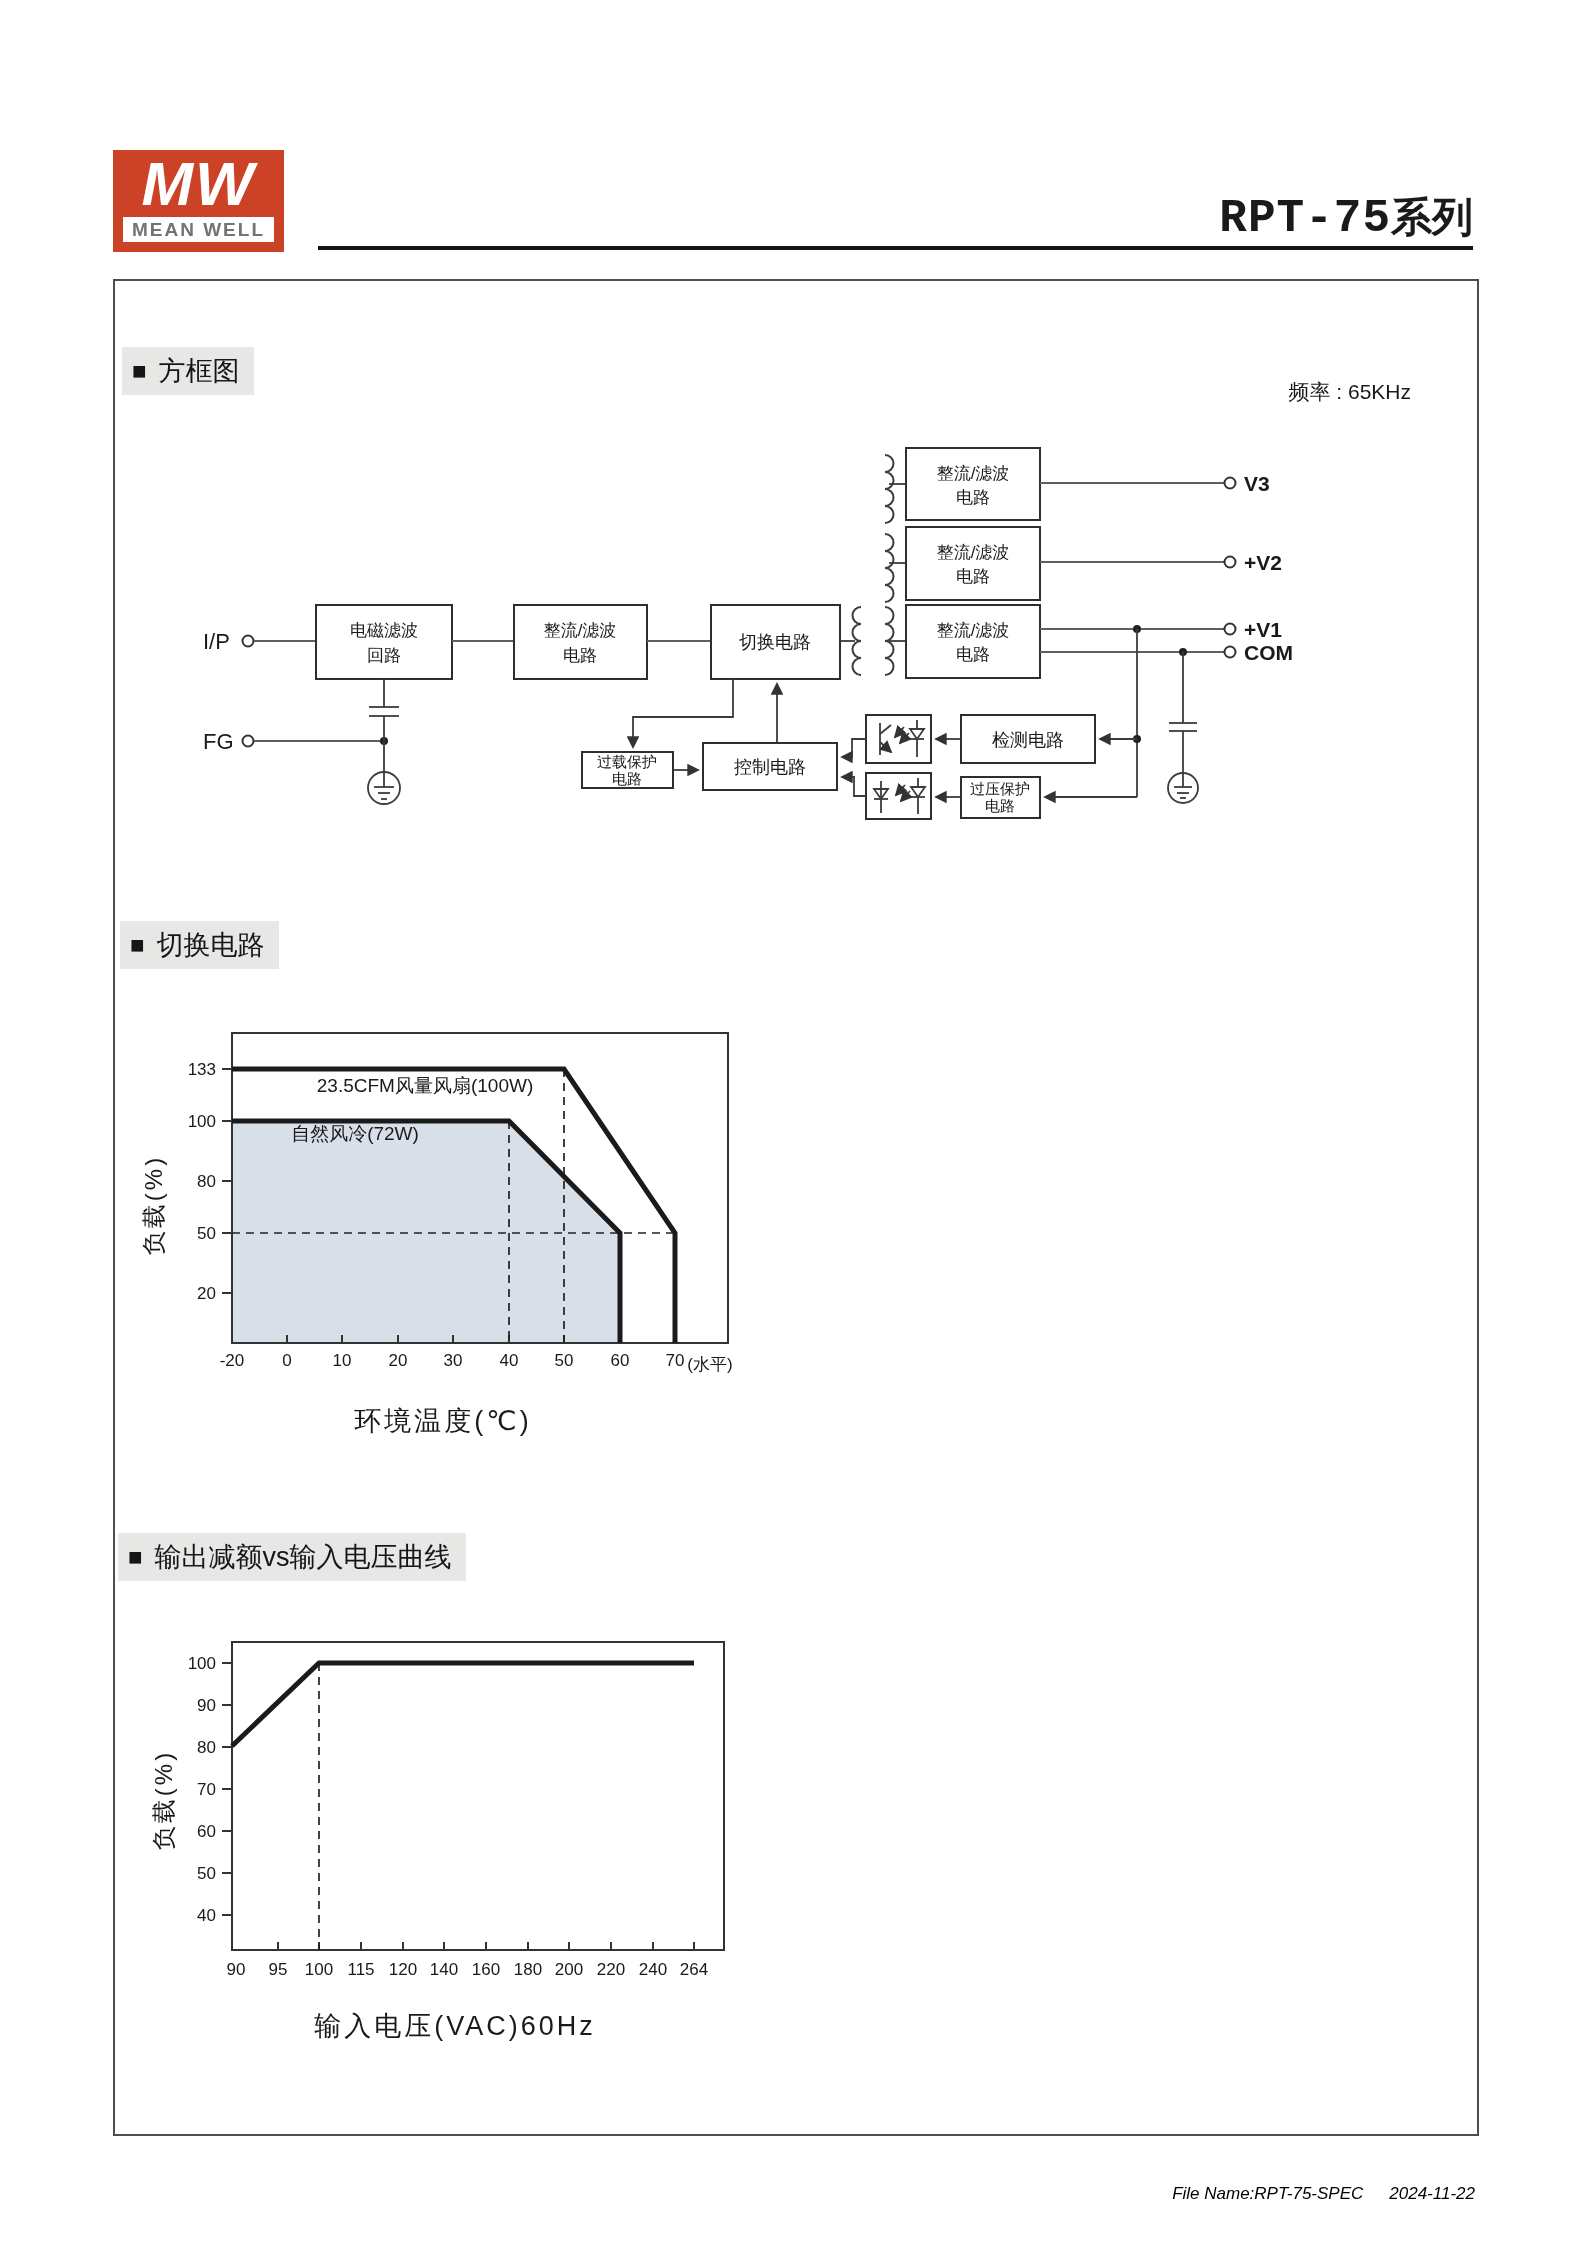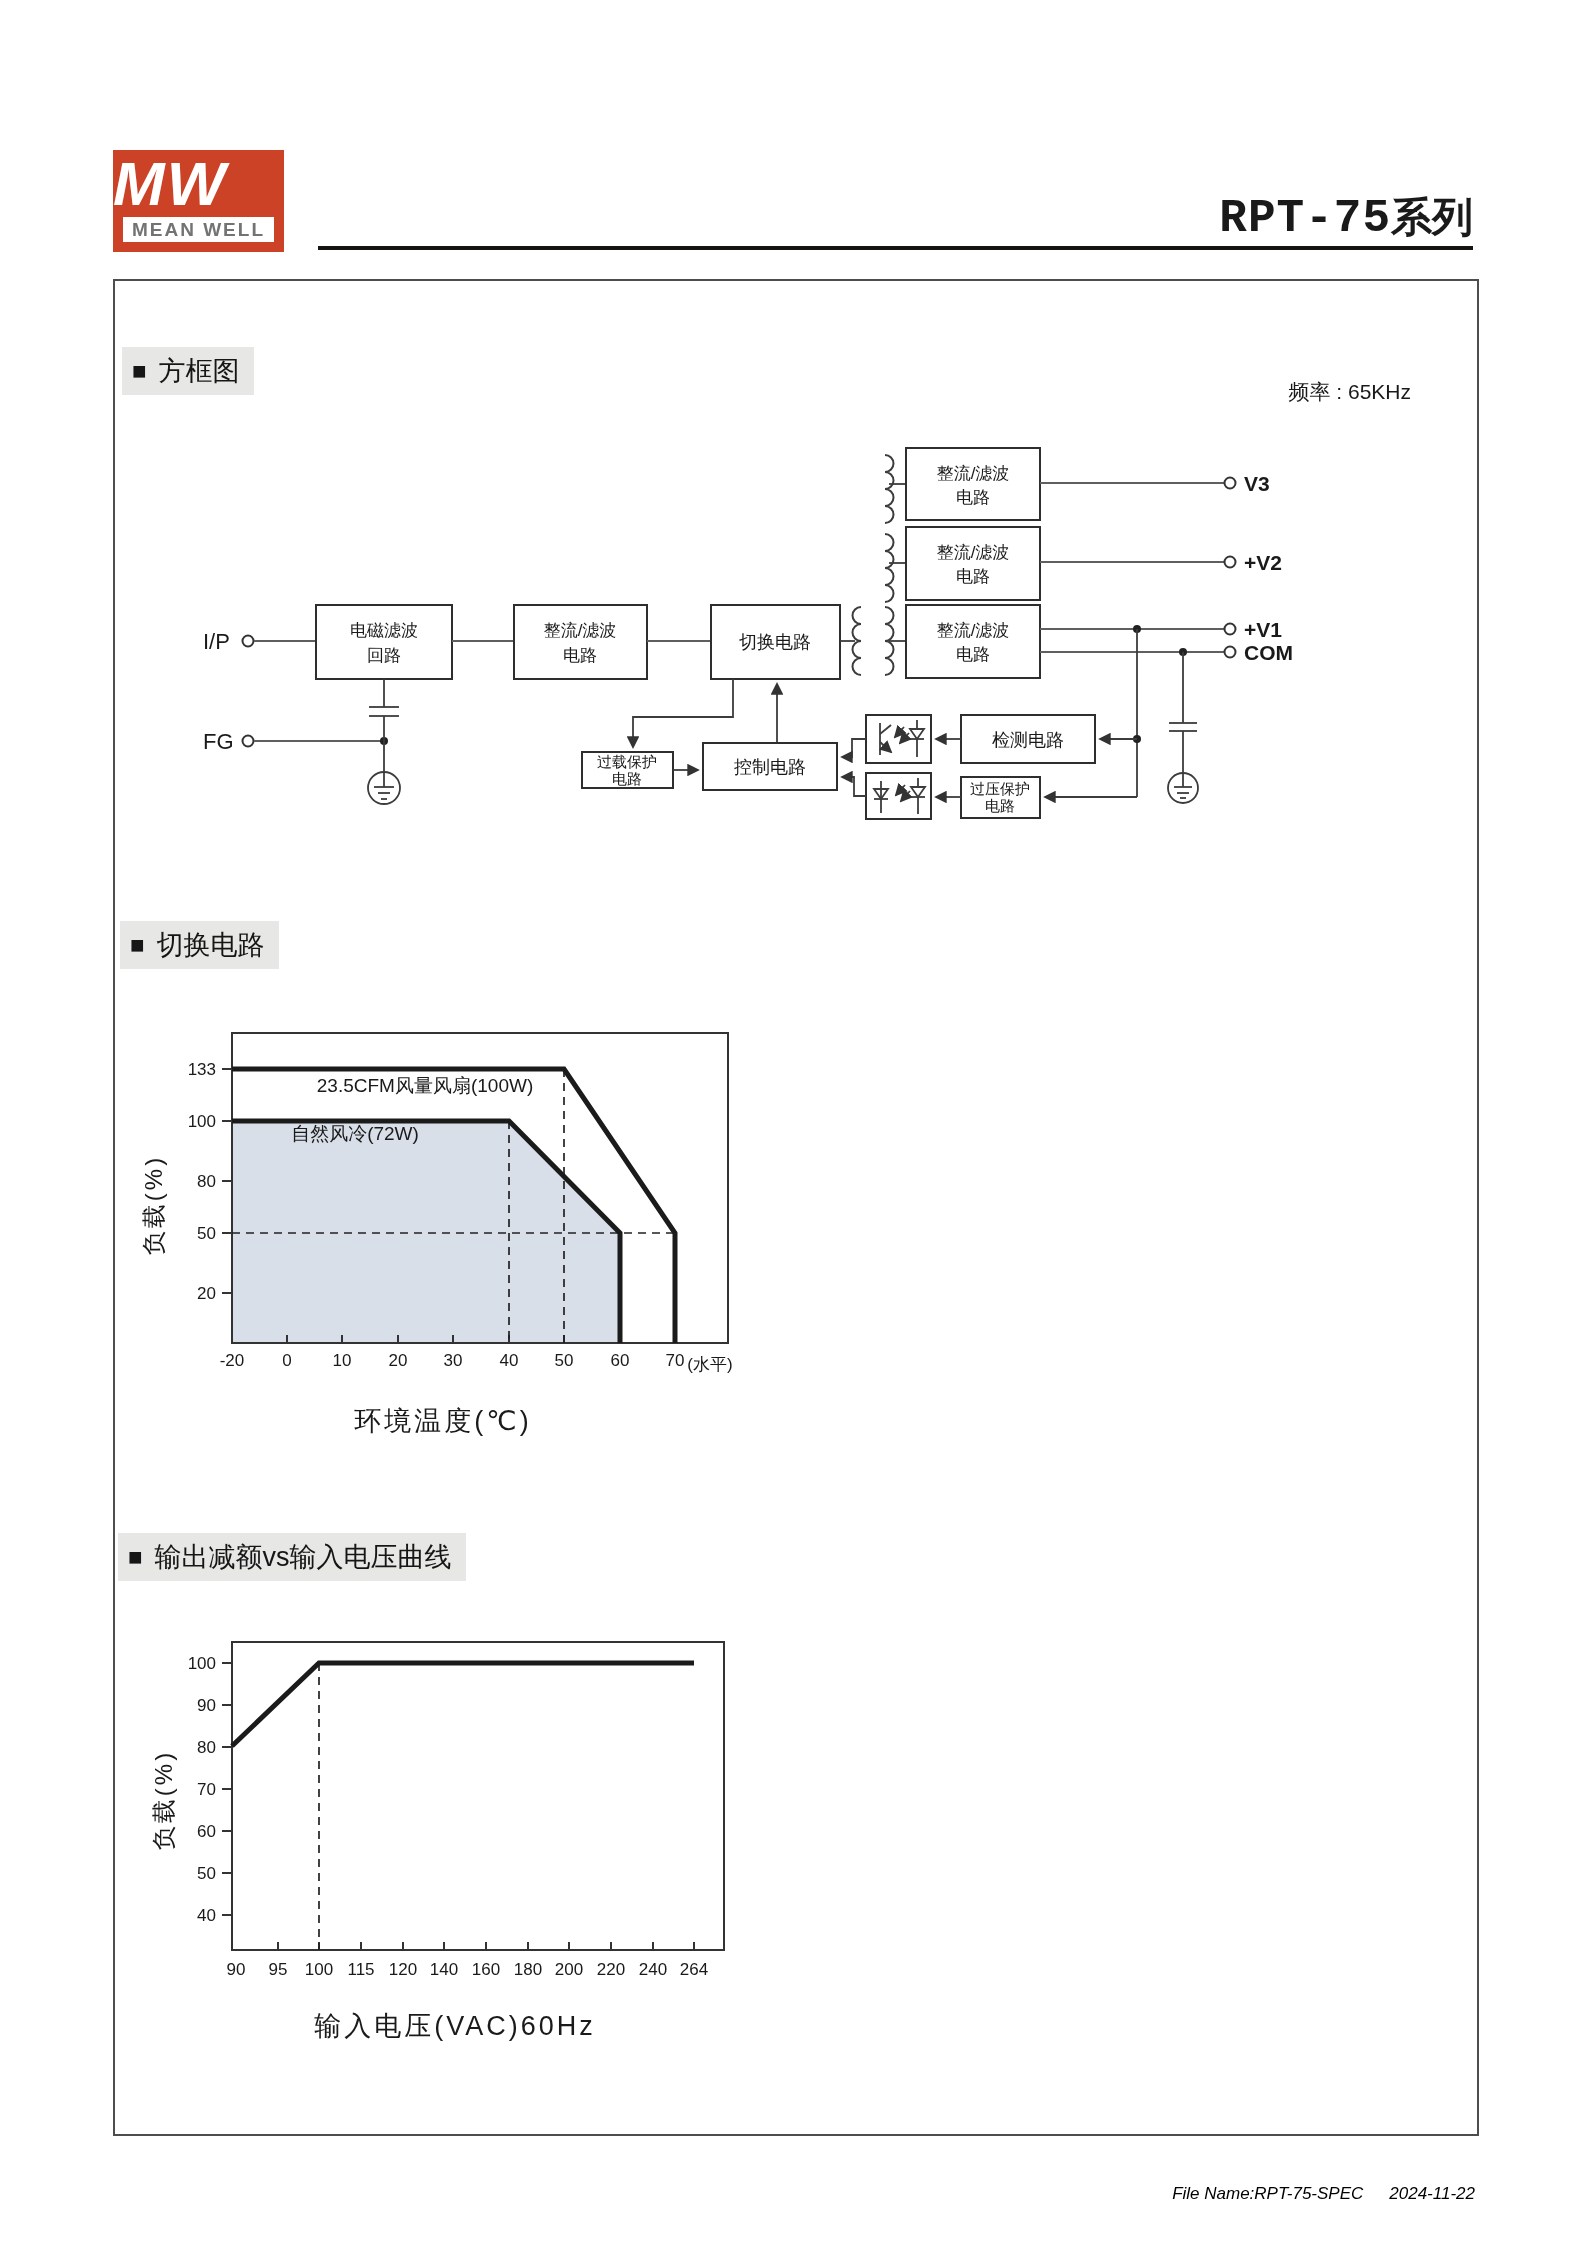--- a/index.html
+++ b/index.html
@@ -2,21 +2,21 @@
 <html><head>
 <meta charset="utf-8">
 <style>
   html,body{margin:0;padding:0;background:#ffffff;}
   .page{position:relative;width:1587px;height:2245px;background:#ffffff;
         font-family:"Liberation Sans","DejaVu Sans",sans-serif;color:#1a1a1a;overflow:hidden;}
   .abs{position:absolute;}
 
   
   .logo{left:113px;top:150px;width:171px;height:102px;background:#cb4226;}
-  .logo-mw{position:absolute;left:0;right:0;top:-2px;color:#ffffff;
+  .logo-mw{position:absolute;left:0;right:0;top:-2px;text-align:center;color:#ffffff;
            font-style:italic;font-weight:bold;font-size:62px;letter-spacing:2px;}
   .logo-band{position:absolute;left:10px;right:10px;bottom:10px;height:25px;background:#ffffff;
              display:flex;align-items:center;justify-content:center;}
   .logo-brand{color:#737373;font-weight:bold;font-size:19px;letter-spacing:2px;}
   .doc-title{left:318px;top:192px;font-size:40px;font-weight:bold;letter-spacing:7px;white-space:nowrap;}
   .series{right:114px;top:190px;white-space:nowrap;font-family:Liberation Mono, monospace;}
   .series .name{font-size:46px;font-weight:bold;letter-spacing:1px;}
   .series .suffix{font-size:41px;font-weight:bold;}
   .title-rule{left:318px;top:246px;width:1155px;height:4px;background:#171310;}
 

